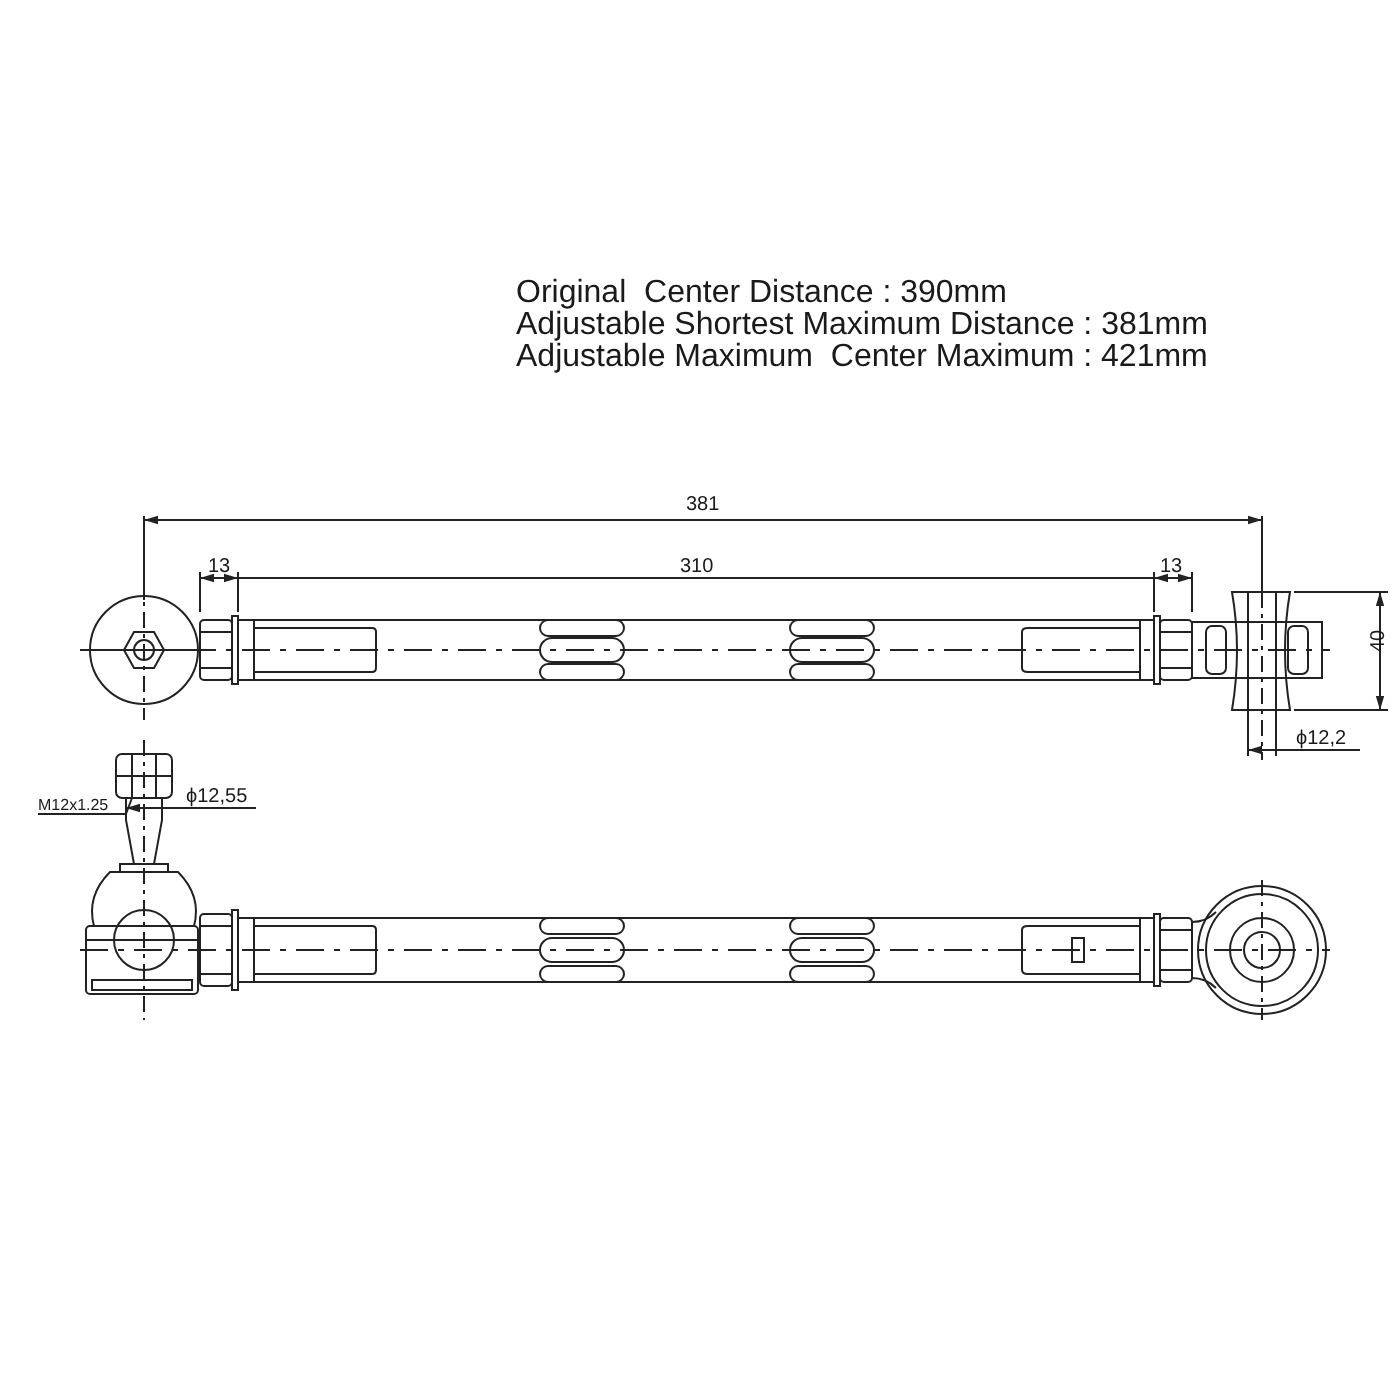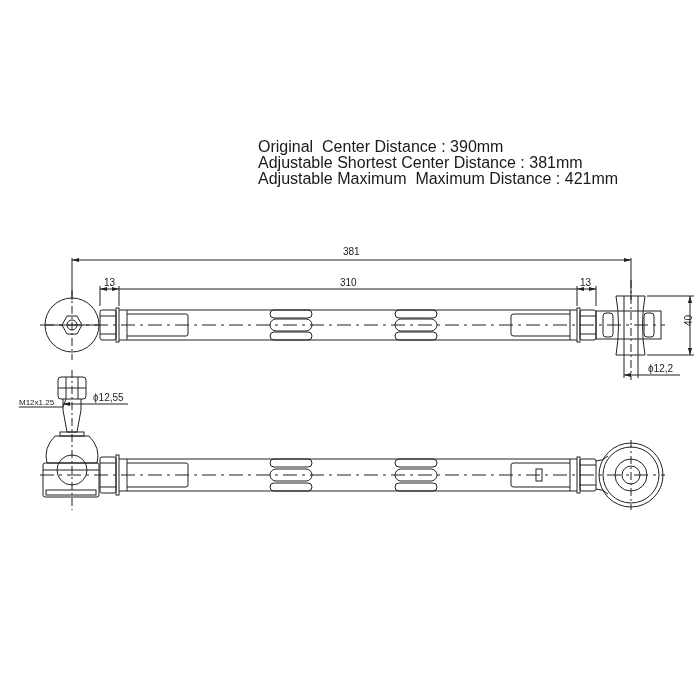--- a/index.html
+++ b/index.html
@@ -8,22 +8,22 @@
   .specs div { white-space: pre; }
   svg { position: absolute; left: 0; top: 0; }
   .dim-text { font-family: "Liberation Sans", sans-serif; font-size: 10px; fill: #1a1a1a; }
   .small-text { font-family: "Liberation Sans", sans-serif; font-size: 8px; fill: #1a1a1a; }
 </style>
 </head>
 <body>
 
 <div class="specs">
   <div>Original  Center Distance : 390mm</div>
-  <div>Adjustable Shortest Center Distance : 381mm</div>
-  <div>Adjustable Maximum  Maximum Distance : 421mm</div>
+  <div>Adjustable Shortest Maximum Distance : 381mm</div>
+  <div>Adjustable Maximum  Center Maximum : 421mm</div>
 </div>
 
 <svg width="700" height="700" viewBox="0 0 700 700" stroke="#222" fill="none" stroke-width="1">
   <defs>
     <marker id="arr" viewBox="0 0 10 10" refX="10" refY="5" markerWidth="7" markerHeight="7" orient="auto-start-reverse">
       <path d="M0,2 L10,5 L0,8 z" fill="#222" stroke="none"></path>
     </marker>
   </defs>
 
   <g>

